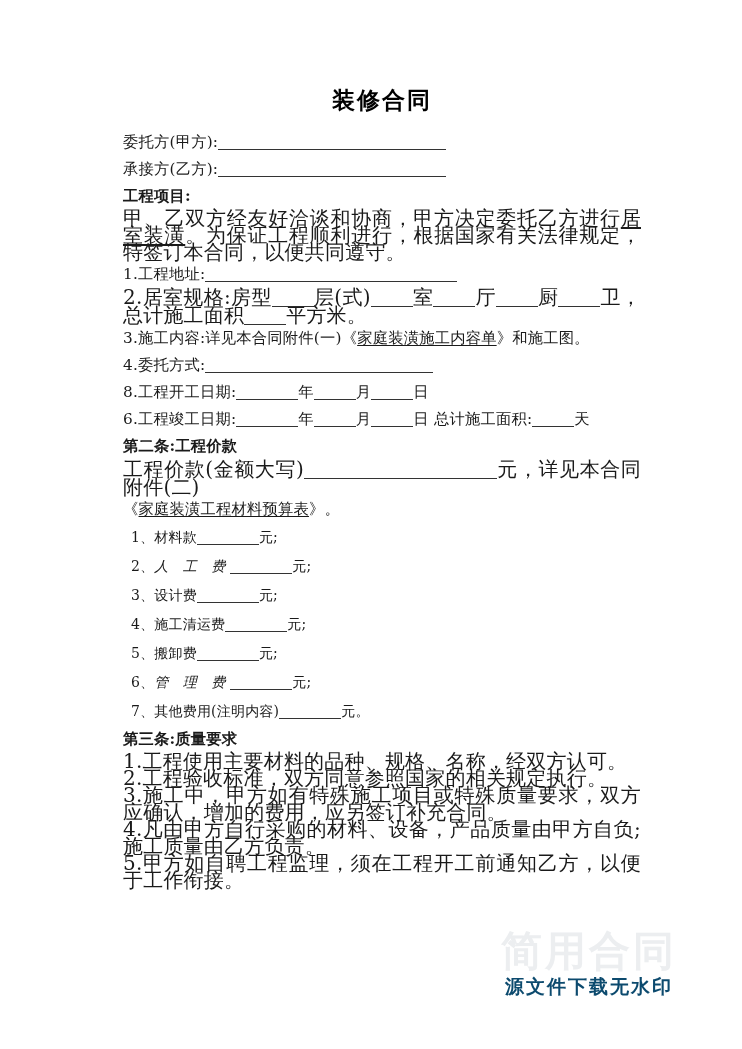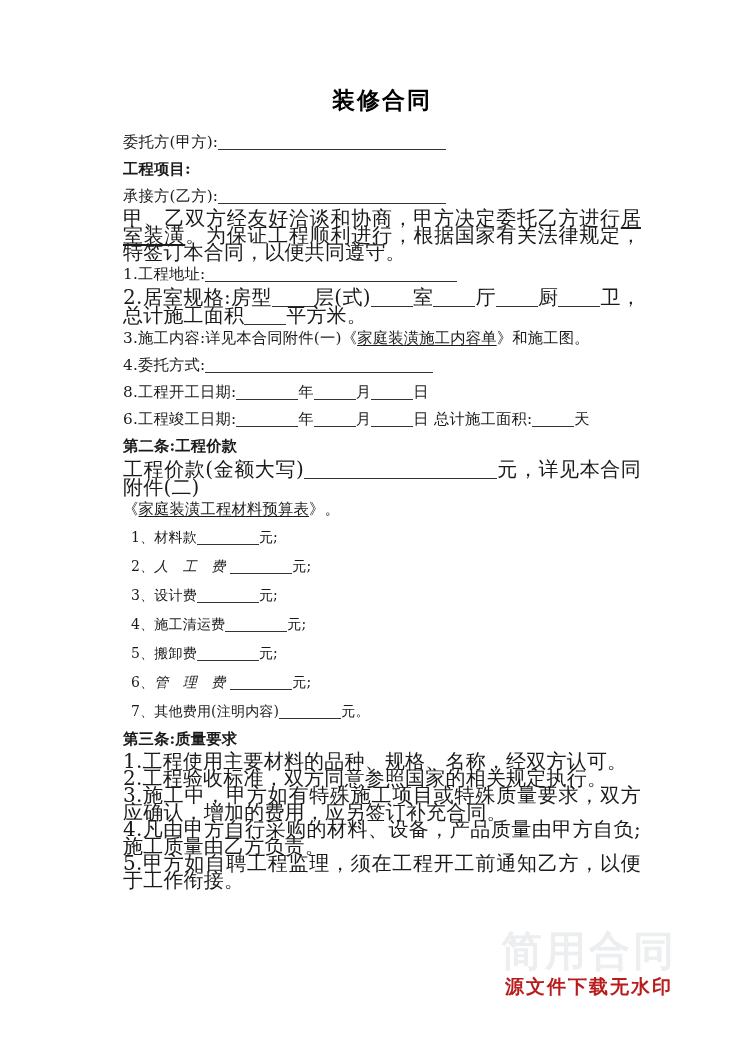--- a/index.html
+++ b/index.html
@@ -105,39 +105,39 @@
     font-size: 41px;
     font-weight: 700;
     color: #eceef0;
     letter-spacing: 3px;
     line-height: 1.05;
   }
   .wm-small {
     font-family: "DejaVu Sans", "Liberation Sans", sans-serif;
     font-size: 19px;
     font-weight: 700;
-    color: #b91c1c;
+    color: #0c4a6e;
     letter-spacing: 2px;
     line-height: 1.45;
   }
 </style>
 </head>
 <body>
 
 <div class="page">
   <div class="doc">
 
     <h1 class="doc-title">装修合同</h1>
     <div class="gap-title"></div>
 
     <p class="line"><span>委托方(甲方):</span><span class="blank b-xl"></span></p>
 
+    <p class="line"><span>承接方(乙方):</span><span class="blank b-xl"></span></p>
+
     <p class="line bold">工程项目:</p>
-
-    <p class="line"><span>承接方(乙方):</span><span class="blank b-xl"></span></p>
 
     <p class="para"><span>甲、乙双方经友好洽谈和协商，甲方决定委托乙方进行</span><span class="u">居室装潢</span><span>。为保证工程顺利进行，根据国家有关法律规定，特签订本合同，以便共同遵守。</span></p>
 
 
     <p class="line"><span>1.工程地址:</span><span class="blank b-xxl"></span></p>
 
     <p class="para"><span>2.居室规格:房型</span><span class="blank b-sm"></span><span>层(式)</span><span class="blank b-sm"></span><span>室</span><span class="blank b-sm"></span><span>厅</span><span class="blank b-sm"></span><span>厨</span><span class="blank b-sm"></span><span>卫，总计施工面积</span><span class="blank b-sm"></span><span>平方米。</span></p>
 
     <p class="line"><span>3.施工内容:详见本合同附件(一)《</span><span class="u">家庭装潢施工内容单</span><span>》和施工图。</span></p>
 

